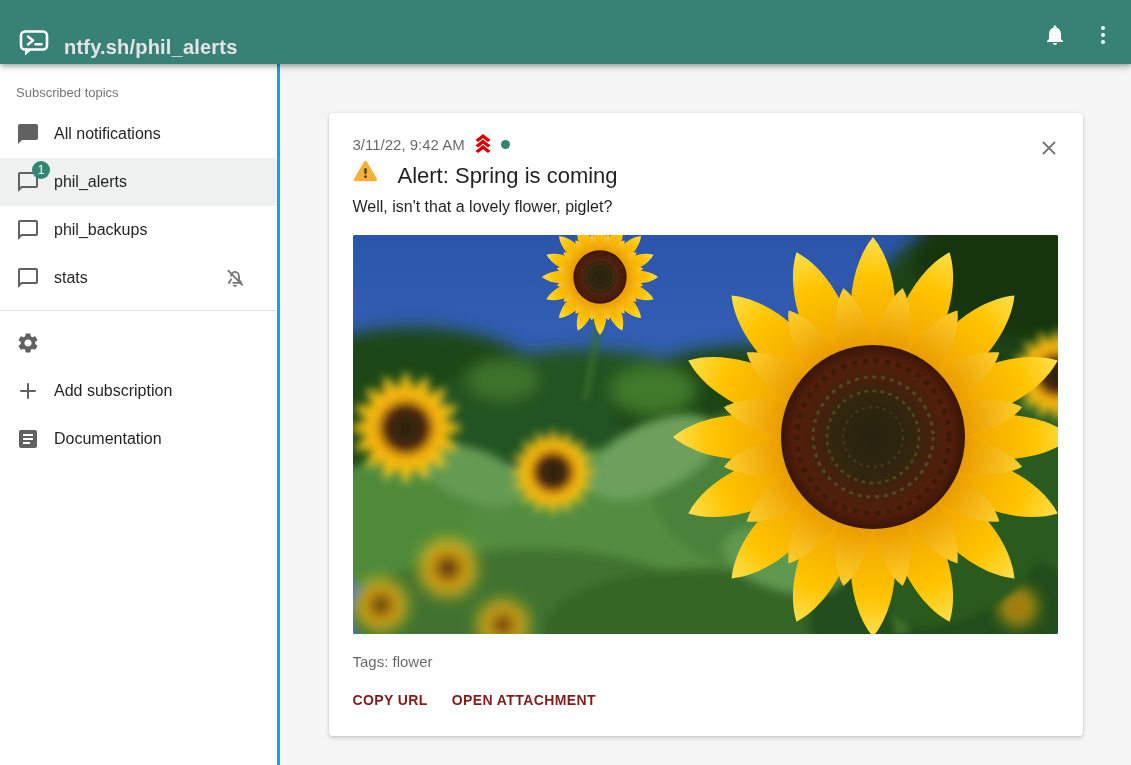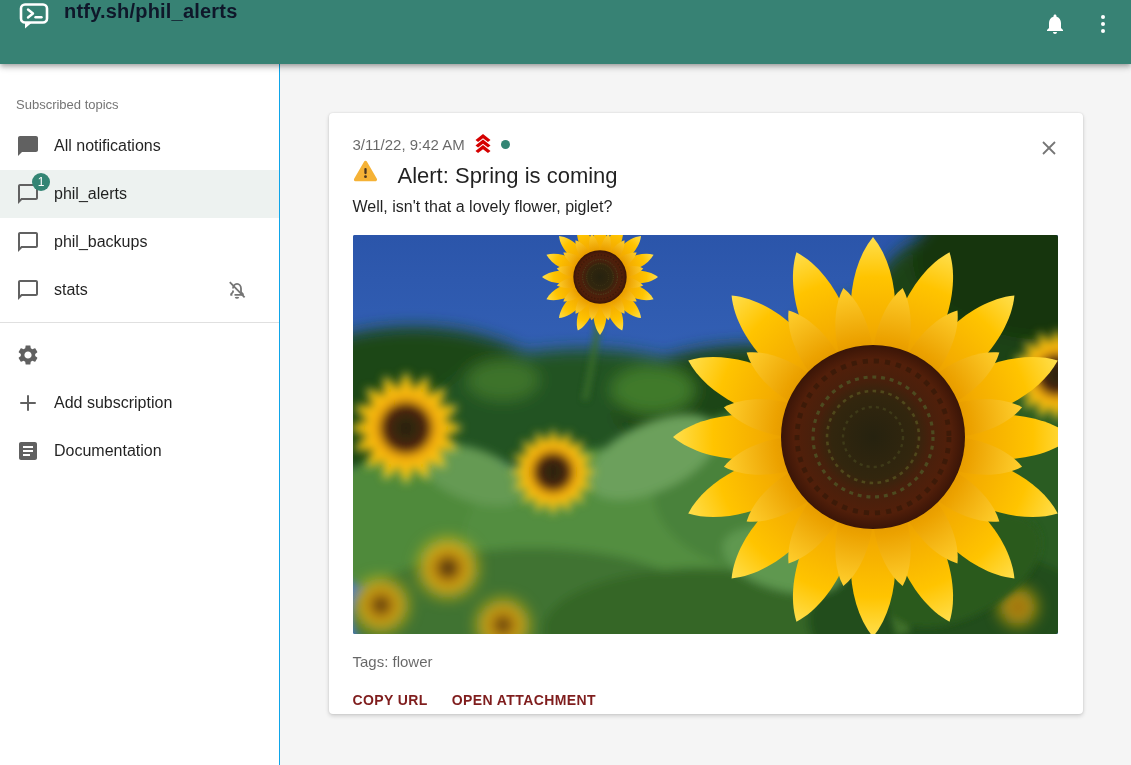--- a/index.html
+++ b/index.html
@@ -1,57 +1,57 @@
 <!DOCTYPE html>
 <html><head>
 <meta charset="utf-8">
 <style>
   * { margin:0; padding:0; box-sizing:border-box; }
   html,body { width:1131px; height:765px; overflow:hidden; }
   body { font-family:"Liberation Sans", sans-serif; background:#f5f5f5; color:rgba(0,0,0,.87); }
 
   
   .appbar {
-    position:relative; z-index:20; height:64px; background:#378274; color:#0f172a;
-    display:flex; align-items:flex-start; padding:0 4px 16px 18px;
+    position:relative; z-index:20; height:64px; background:#378274; color:#e5e5e5;
+    display:flex; align-items:flex-end; padding:0 4px 5px 18px;
     box-shadow:0 2px 4px -1px rgba(0,0,0,.2), 0 4px 5px 0 rgba(0,0,0,.14), 0 1px 10px 0 rgba(0,0,0,.12);
   }
   .appbar .logo { width:32px; height:32px; margin-right:14px; display:flex; align-items:center; justify-content:center; }
   .appbar h1 { font-size:20px; font-weight:700; letter-spacing:.2px; flex:1; white-space:nowrap; }
   .iconbtn {
     width:48px; height:48px; border:none; background:transparent; color:#fff;
     display:flex; align-items:center; justify-content:center; cursor:pointer; border-radius:50%;
   }
 
   
   .shell { display:flex; height:701px; }
 
   
-  .sidebar { width:280px; background:#fff; border-right:1px solid #0ea5e9; padding-top:16px; flex:none; }
+  .sidebar { width:280px; background:#fff; border-right:3px solid #0ea5e9; padding-top:4px; flex:none; }
   .subheader { padding:16px 16px 8px; font-size:13px; color:#757575; line-height:18px; }
   .nav-item {
     height:48px; display:flex; align-items:center; padding:0 16px; cursor:pointer; background:transparent;
   }
   .nav-item.selected { background:#edf2f0; }
   .nav-item .lead-icon { width:24px; height:24px; margin-right:14px; position:relative; flex:none; color:#616161; }
   .nav-item .label { font-size:16px; color:rgba(0,0,0,.87); flex:1; white-space:nowrap; }
   .nav-item .trail-icon { width:24px; height:24px; margin-right:14px; color:#757575; flex:none; }
   .badge {
     position:absolute; top:-9px; right:-10px; min-width:18px; height:18px; border-radius:9px;
     background:#338574; color:#fff; font-size:12px; font-weight:500;
     display:flex; align-items:center; justify-content:center; padding:0 4px;
   }
   .divider { border:none; border-top:1px solid #e0e0e0; margin:8px 0; }
 
   
   main { flex:1; overflow:auto; position:relative; }
   .card {
     width:754px; margin:49px auto 40px; background:#fff; border-radius:4px; position:relative;
     box-shadow:0 2px 4px rgba(0,0,0,.16), 0 0 2px rgba(0,0,0,.12);
-    padding:20px 24px 0;
+    padding:20px 24px 22px;
   }
   .card-head { display:flex; align-items:center; gap:7px; height:22px; margin-bottom:4px; }
   .time { font-size:15px; color:rgba(0,0,0,.6); }
   .prio { width:22px; height:22px; display:flex; }
   .dot { width:9px; height:9px; border-radius:50%; background:#338574; }
   .close {
     position:absolute; top:15px; right:14px; width:40px; height:40px; border:none; background:transparent;
     border-radius:50%; display:flex; align-items:center; justify-content:center; cursor:pointer; color:#757575;
   }
   .title { font-size:22px; font-weight:400; line-height:32px; display:flex; align-items:center; gap:20px; margin:0 0 2px; }

